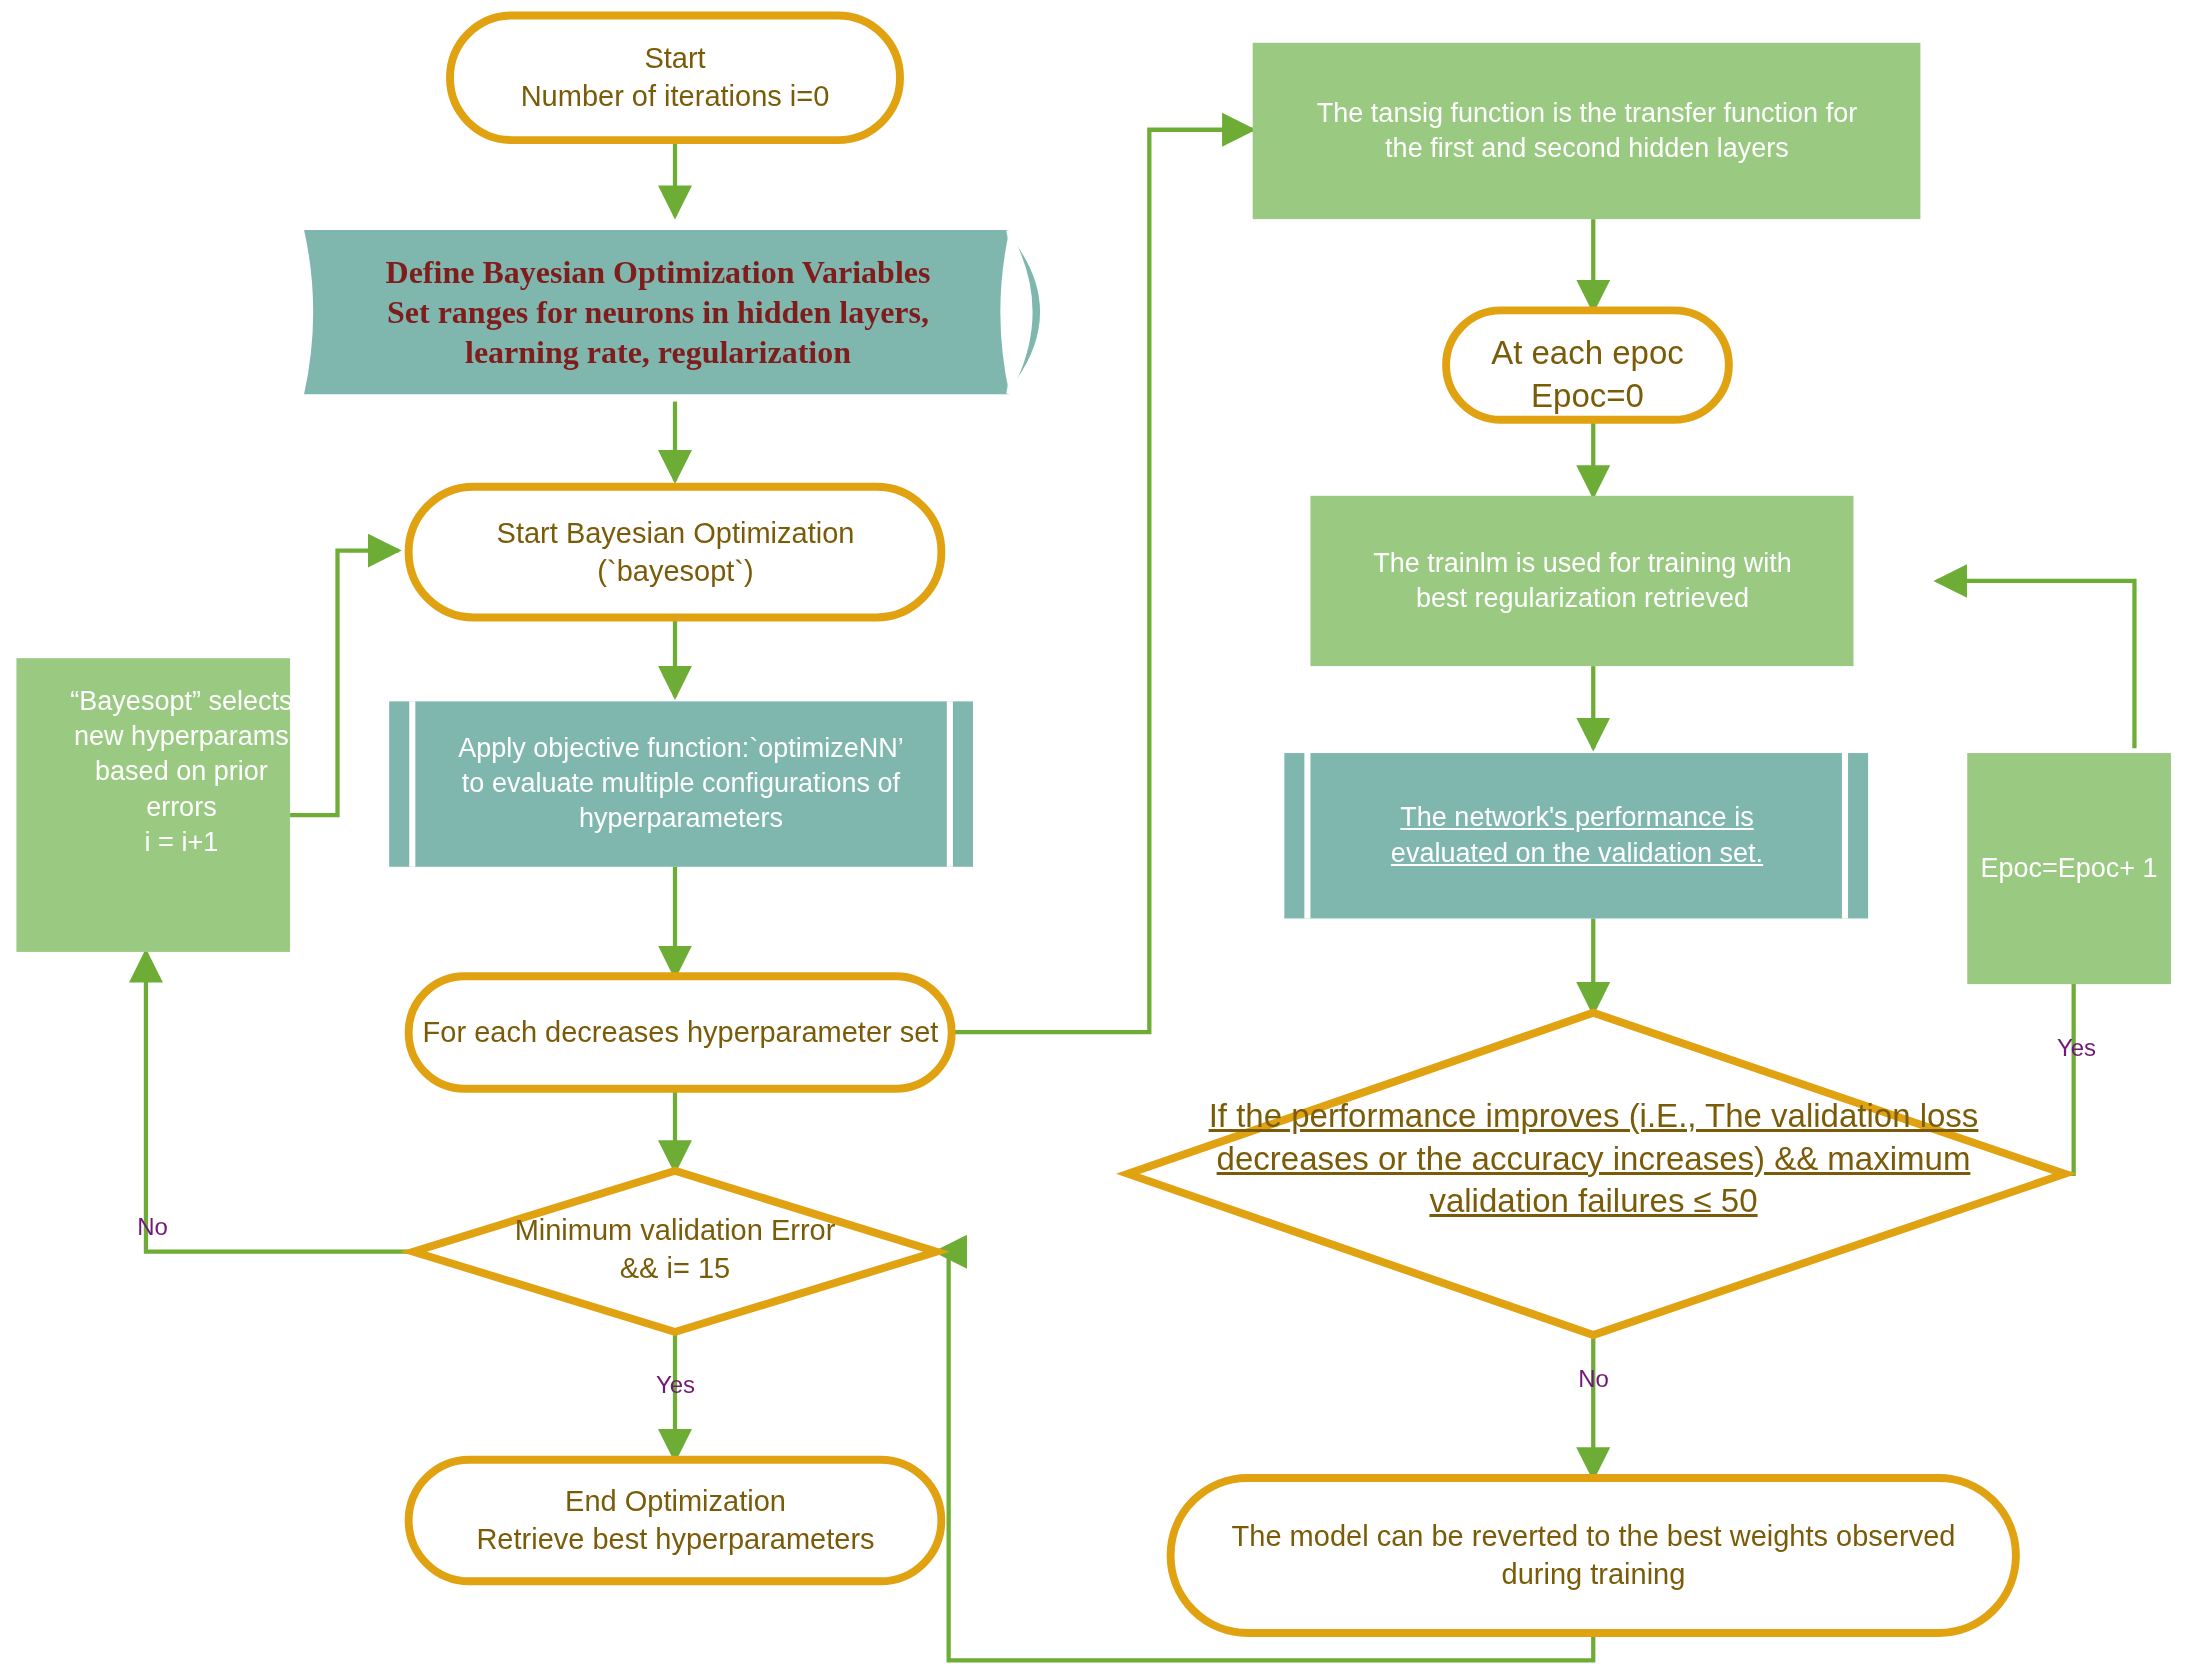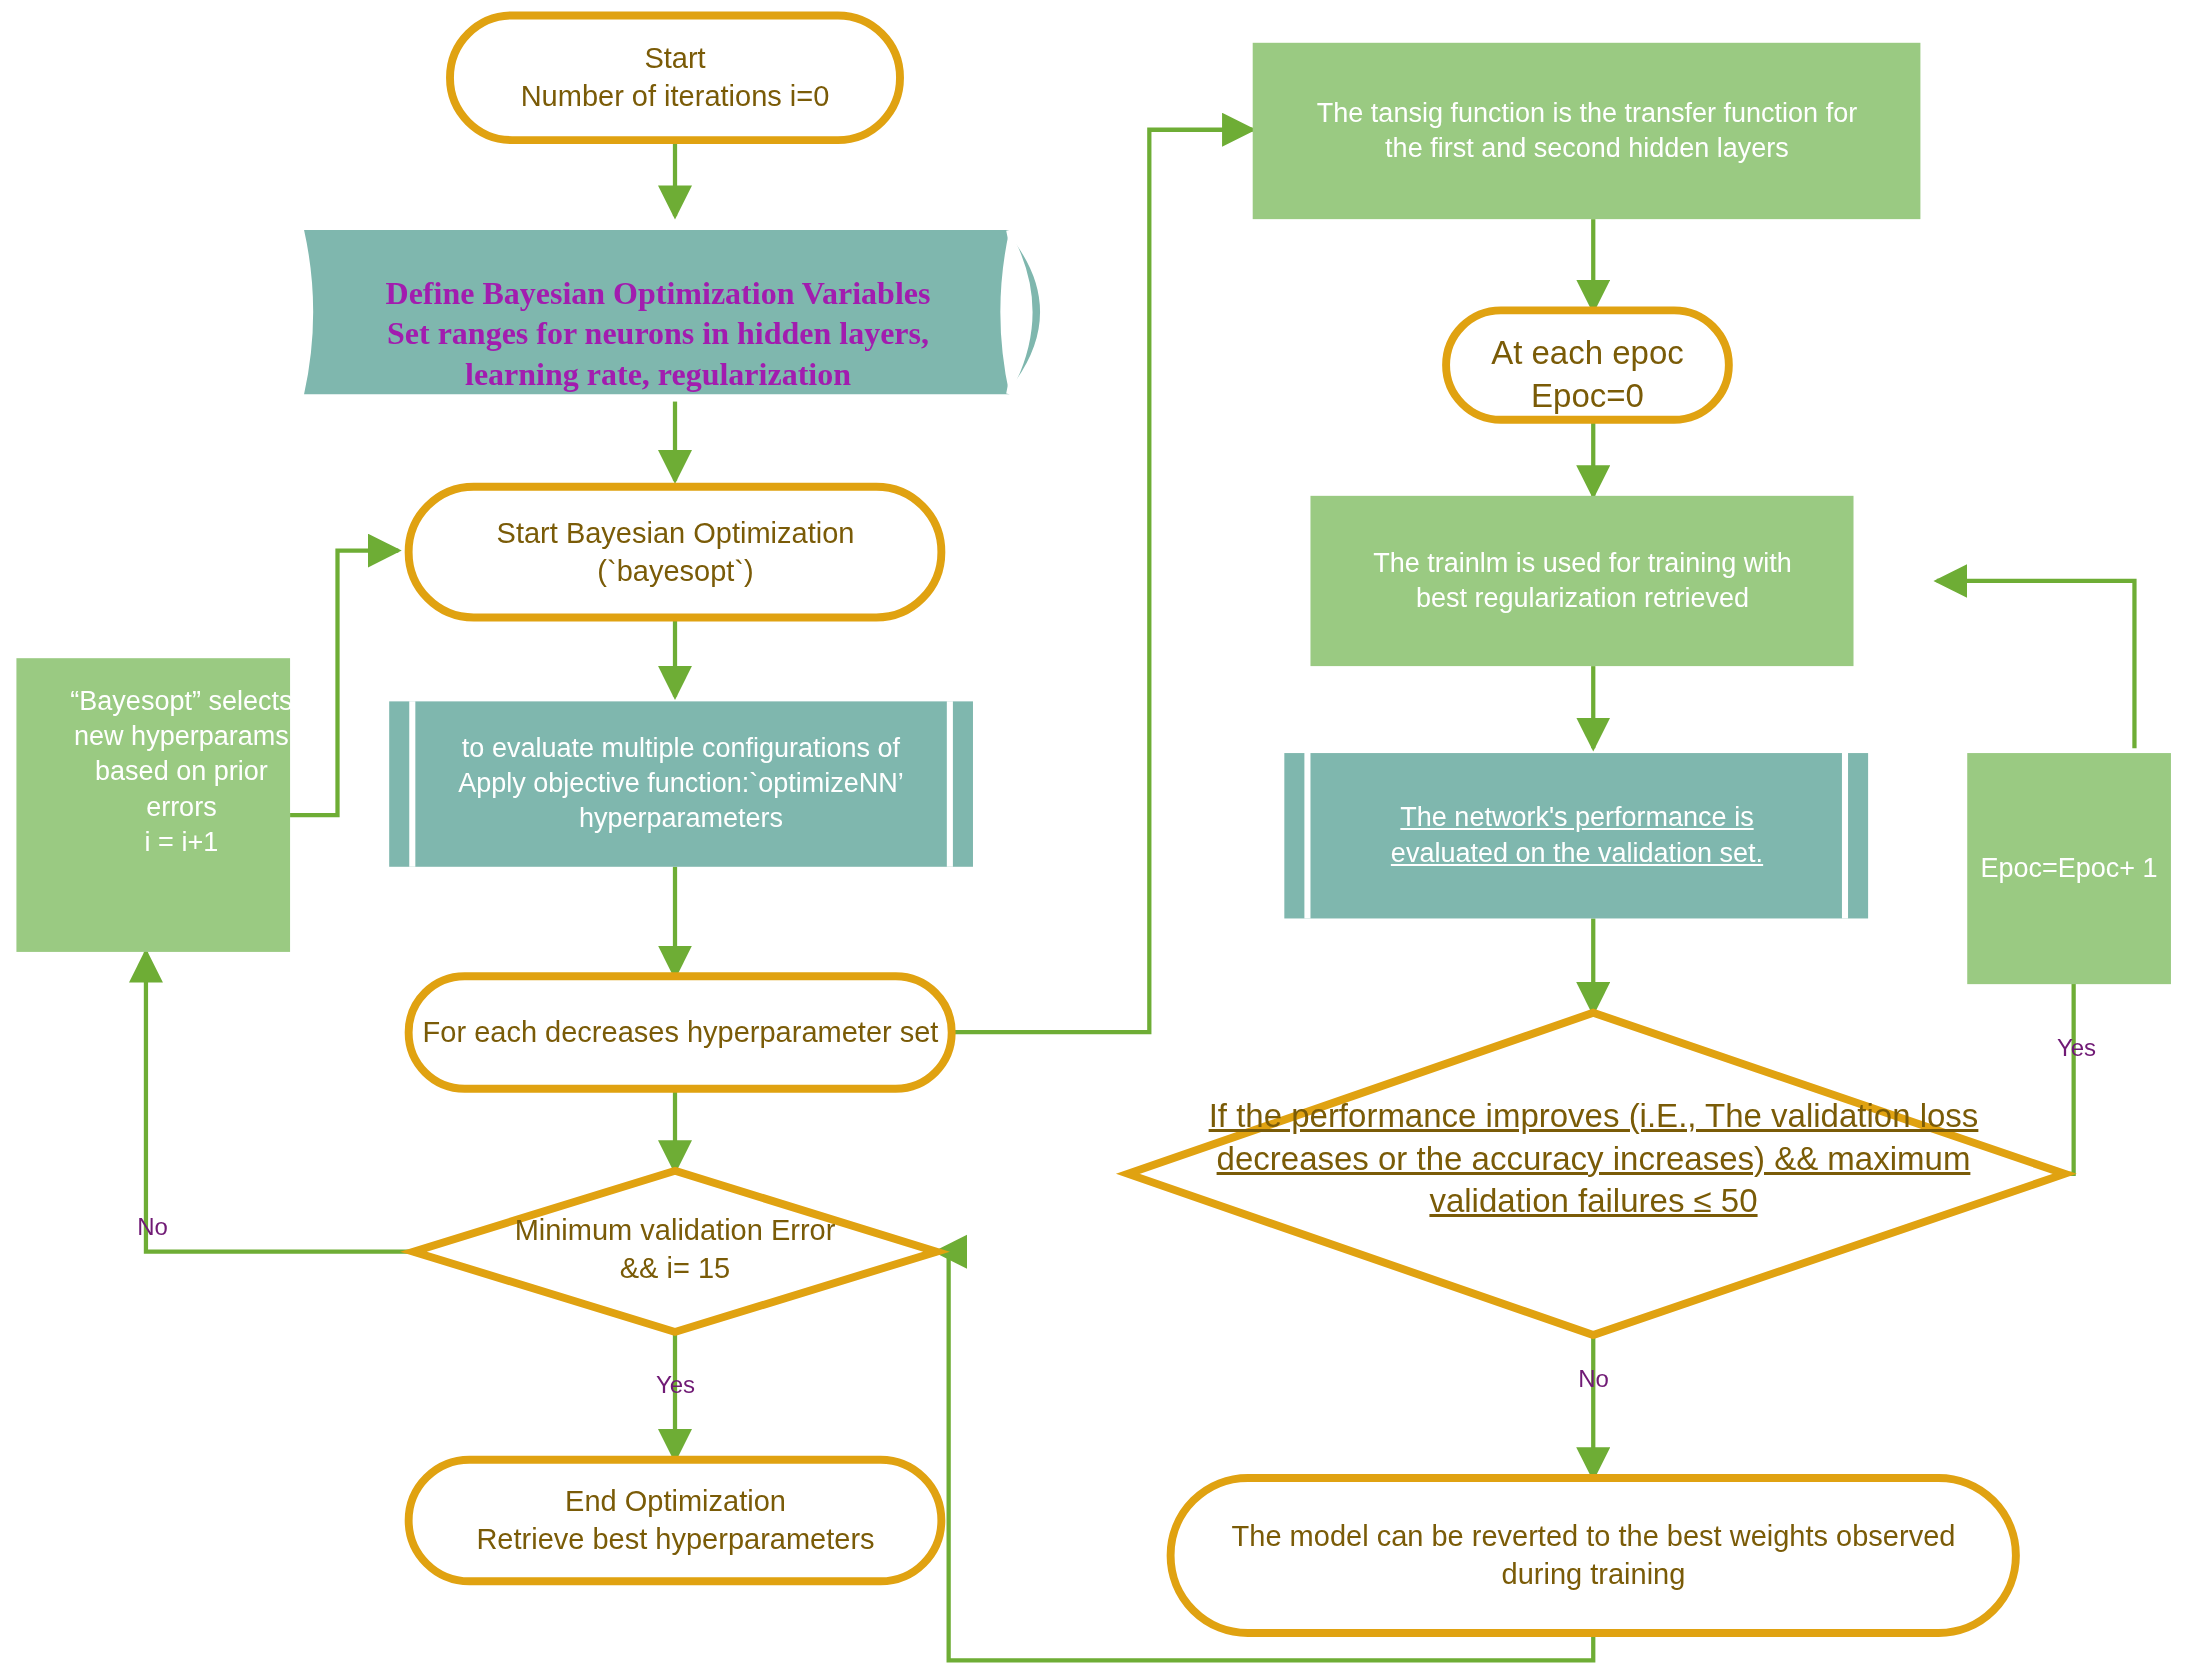--- a/index.html
+++ b/index.html
@@ -3,21 +3,21 @@
 <meta charset="utf-8">
 <style>
   html,body{margin:0;padding:0;background:#ffffff;}
   #stage{position:relative;width:2205px;height:1677px;background:#fff;
          font-family:"Liberation Sans", sans-serif;overflow:hidden;}
   svg.layer{position:absolute;left:0;top:0;width:2205px;height:1677px;}
   .nodetext{position:absolute;display:flex;align-items:center;justify-content:center;
             text-align:center;line-height:1.30;pointer-events:none;}
   .t-gold{color:#7A5B07;}
   .t-white{color:#FFFFFF;}
-  .t-black{color:#a21caf;align-items:flex-end;}
+  .t-black{color:#7f1d1d;}
   .serifbold{font-family:"Liberation Serif", serif;font-weight:bold;}
   .edgelabel{position:absolute;font-size:24px;color:#701a75;
              font-family:"Liberation Sans", sans-serif;text-align:center;}
 </style>
 </head>
 <body>
 
 <div id="stage">
 
   <svg class="layer" viewBox="0 0 3626 2757">
@@ -127,22 +127,22 @@
 
   <div class="nodetext t-gold" style="left:409px;top:487px;width:533px;height:131px;font-size:29px;">
     <div>
       <div>Start Bayesian Optimization</div>
       <div>(`bayesopt`)</div>
     </div>
   </div>
 
   <div class="nodetext t-white" style="left:412px;top:701px;width:538px;height:165px;font-size:27px;">
     <div>
+      <div>Apply objective function:`optimizeNN’</div>
       <div>to evaluate multiple configurations of</div>
-      <div>Apply objective function:`optimizeNN’</div>
       <div>hyperparameters</div>
     </div>
   </div>
 
   <div class="nodetext t-gold" style="left:409px;top:976px;width:543px;height:113px;font-size:29px;">
     <div>For each  decreases hyperparameter set</div>
   </div>
 
   <div class="nodetext t-white" style="left:16.4px;top:658px;width:274px;height:228px;font-size:27px;padding-left:28px;">
     <div>

